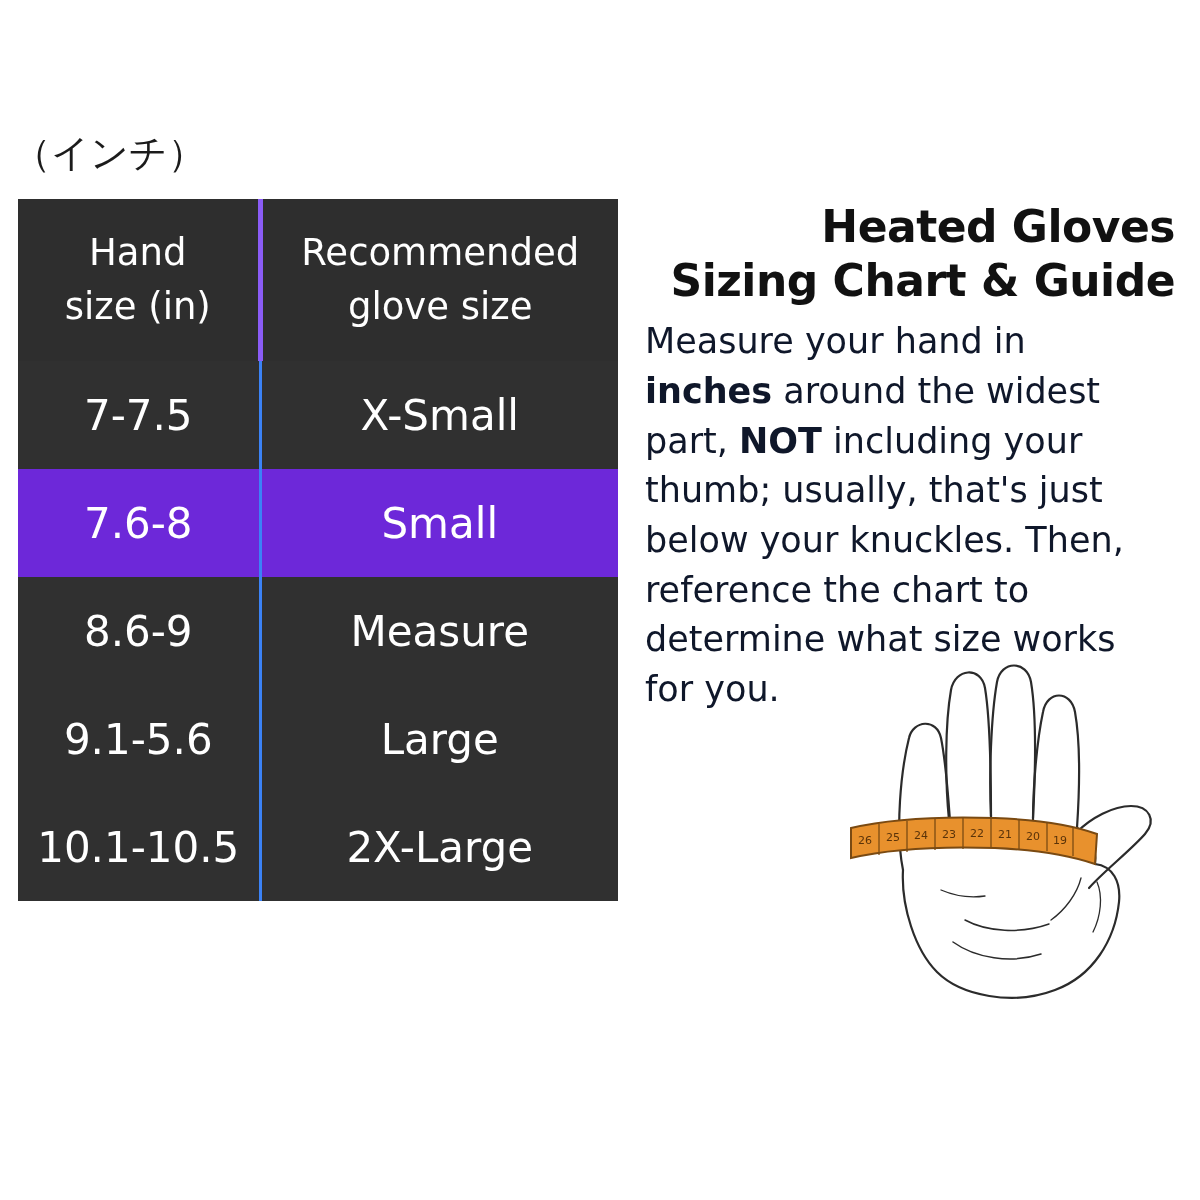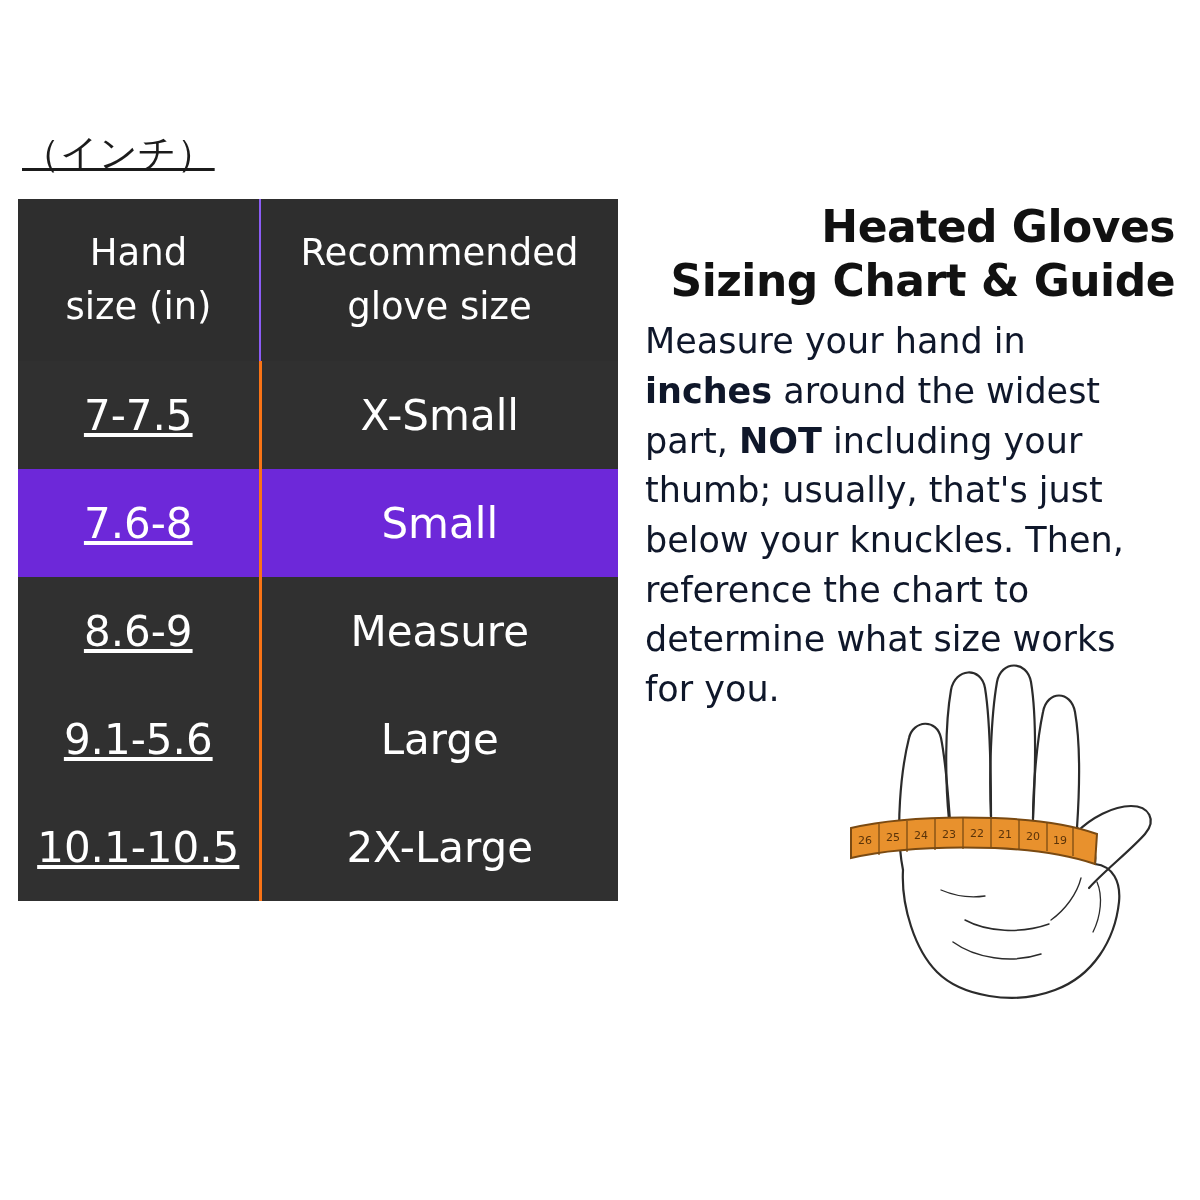--- a/index.html
+++ b/index.html
@@ -19,27 +19,26 @@
   .page {
     position: absolute;
     left: 0; top: 0;
     width: 1200px;
     height: 1200px;
   }
 
   
   .unit-caption {
     position: absolute;
-    left: 22px;
+    left: 13px;
     top: 128px;
     font-size: 38px;
     letter-spacing: 0px;
     color: #1b1b1b;
     font-family: "DejaVu Sans", sans-serif;
-    text-decoration: underline;
   }
 
   .size-table {
     position: absolute;
     left: 18px;
     top: 199px;
     width: 600px;
     border-collapse: collapse;
     table-layout: fixed;
   }
@@ -56,31 +55,30 @@
   }
 
   .size-table thead th {
     background: #2e2e2e;
     height: 162px;
     vertical-align: middle;
     font-size: 37px;
     line-height: 1.45;
   }
   .size-table thead th.head-left {
-    border-right: 2px solid #8b5cf6;
+    border-right: 5px solid #8b5cf6;
   }
 
   .size-table tbody td {
     height: 108px;
     vertical-align: middle;
     font-size: 42px;
   }
   .size-table tbody td.cell-left {
-    border-right: 3px solid #f97316;
-    text-decoration: underline;
+    border-right: 3px solid #3b82f6;
   }
   .size-table tbody tr.dark td { background: #303030; }
   .size-table tbody tr.light td { background: #6d28d9; }
 
   
   .guide {
     position: absolute;
     left: 645px;
     top: 200px;
     width: 530px;

